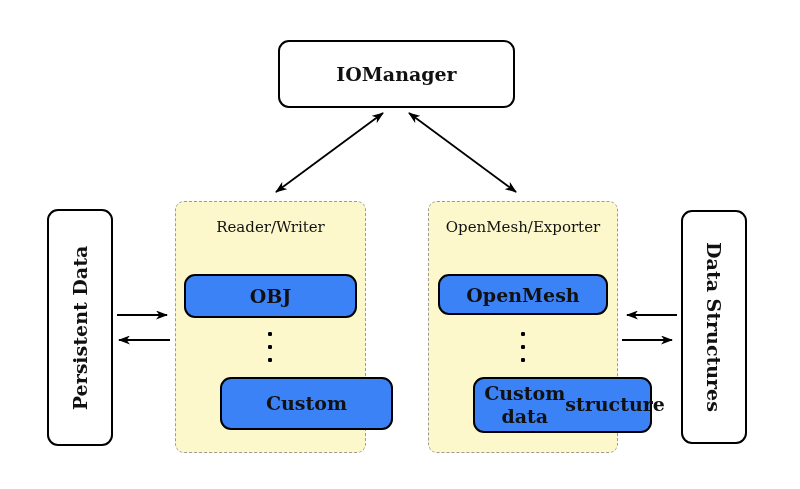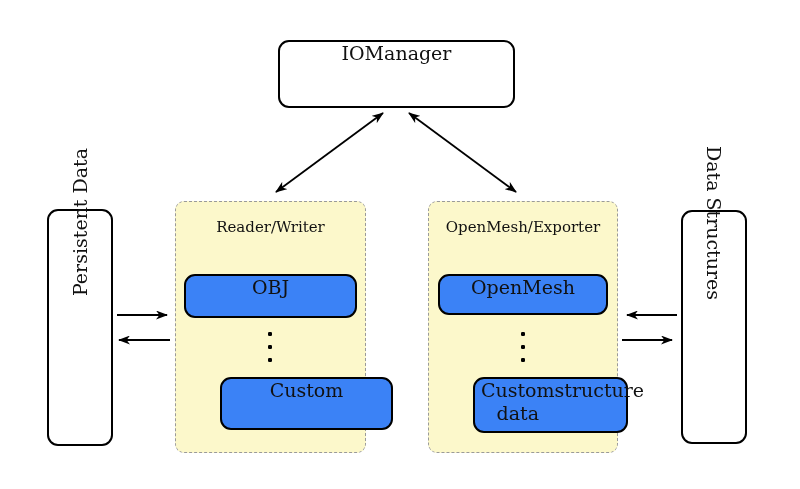--- a/index.html
+++ b/index.html
@@ -15,24 +15,25 @@
     background: #ffffff;
     overflow: hidden;
   }
   .node {
     position: absolute;
     box-sizing: border-box;
     border: 2.5px solid #000000;
     border-radius: 11px;
     background: #ffffff;
     display: flex;
-    align-items: flex-start;
+    align-items: center;
     justify-content: center;
     font-size: 19px;
     color: #111111;
+    font-weight: bold;
   }
   .node.yellow { background: #3b82f6; }
   .group {
     position: absolute;
     box-sizing: border-box;
     background: #fcf8cb;
     border: 1.6px dashed #9a9a9a;
     border-radius: 9px;
   }
   .group-title {
@@ -127,21 +128,21 @@
   <div class="node yellow" style="left:438px; top:274px; width:170px; height:41px;">
     <span>OpenMesh</span>
   </div>
 
   <div class="vdots" style="left:520px; top:332px;">
     <i></i>
       <i></i>
       <i></i>
   </div>
 
-  <div class="node yellow two-line" style="left:437px; top:377px; width:155px; height:56px;padding-left:24px;">
+  <div class="node yellow two-line" style="left:437px; top:377px; width:179px; height:56px;padding-left:24px;">
     <span>Custom data</span>
     <span>structure</span>
   </div>
 
   <svg id="arrow-layer" width="800" height="489" viewBox="0 0 800 489">
     <defs>
       <marker id="ah" viewBox="0 0 12 9" refX="11" refY="4.5" markerWidth="12" markerHeight="9" orient="auto-start-reverse" markerUnits="userSpaceOnUse">
         <path d="M0,0 L12,4.5 L0,9 L3.4,4.5 Z" fill="#000000"></path>
       </marker>
     </defs>

